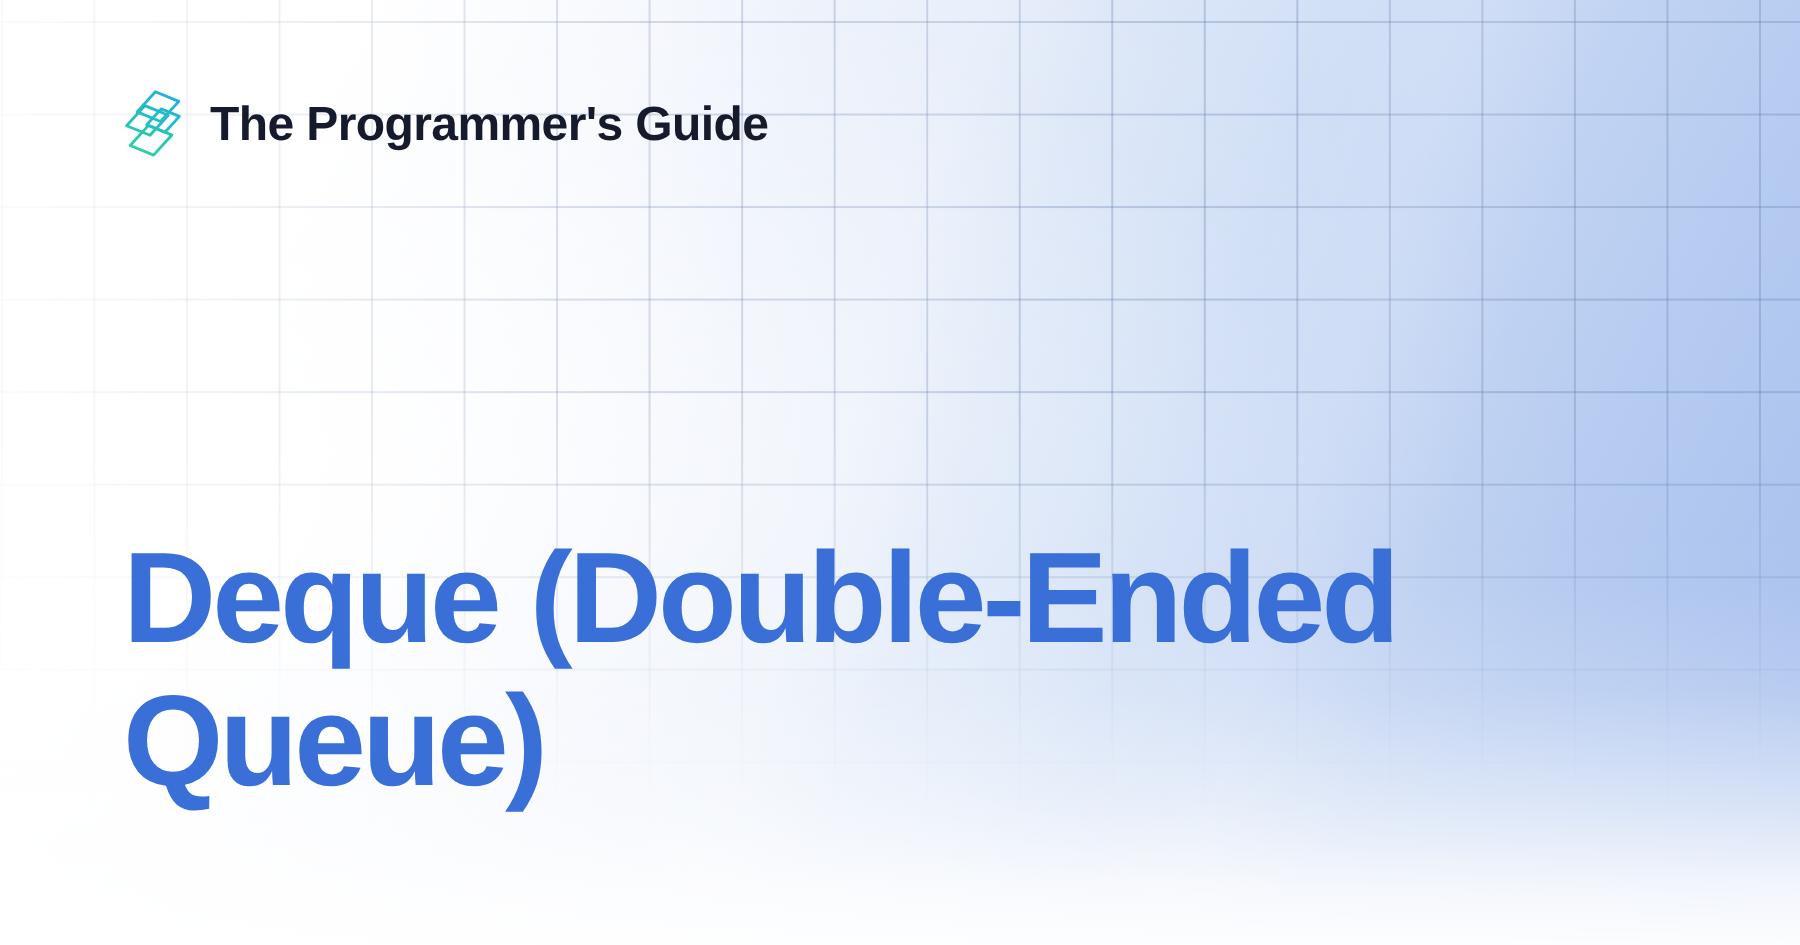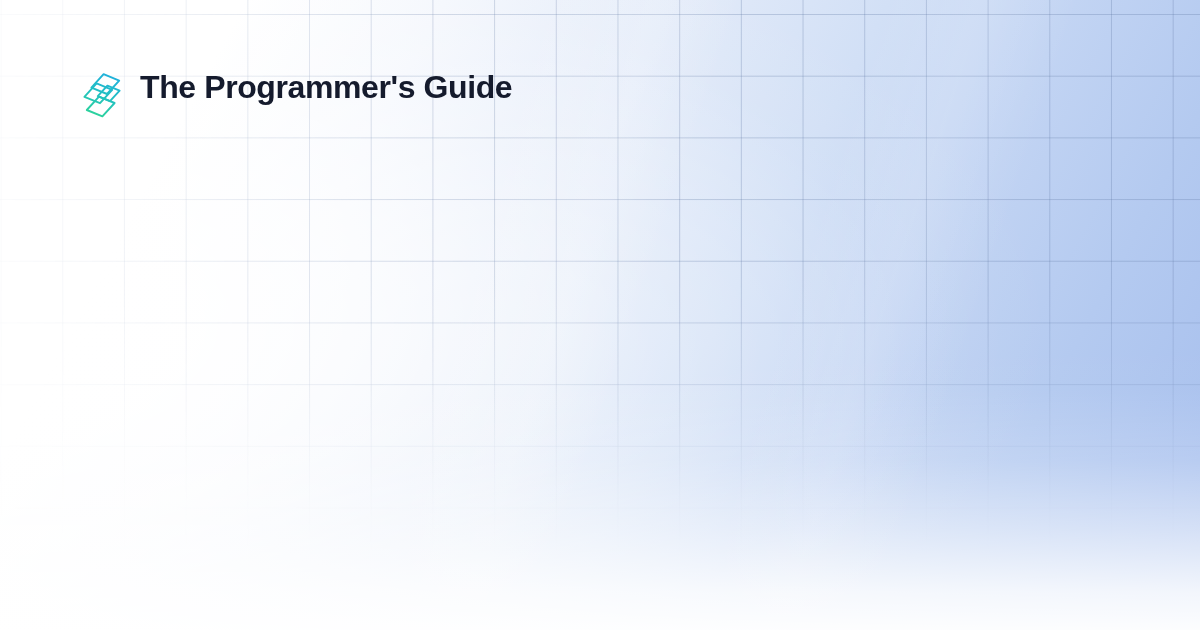--- a/index.html
+++ b/index.html
@@ -99,23 +99,23 @@
       rgba(255,255,255,0.22) 70%,
       rgba(255,255,255,0) 77%);
     opacity: 0.55;
     pointer-events: none;
   }
 
   
   .brand {
     position: absolute;
     left: 79px;
-    top: 71px;
+    top: 58px;
     display: flex;
-    align-items: flex-start;
+    align-items: center;
     gap: 17px;
     height: 48px;
   }
   .brand-logo {
     width: 44px;
     height: 48px;
     display: block;
     flex: 0 0 auto;
   }
   .brand-name {
@@ -167,14 +167,15 @@
           <path d="M24.6 3.2 L40.2 9.6 L28.0 23.0 L12.4 16.6 Z"></path>
           <path d="M17.6 12.4 L33.2 18.8 L21.0 32.2 L5.4 25.8 Z"></path>
           <path d="M28.4 14.6 L40.6 19.6 L31.0 30.2 L18.8 25.2 Z"></path>
           <path d="M20.0 25.6 L35.6 32.0 L23.4 45.4 L7.8 39.0 Z"></path>
         </g>
       </svg>
     </span>
     <span class="brand-name">The Programmer's Guide</span>
   </div>
 
+  <h1 class="headline">Deque (Double-Ended Queue)</h1>
 
 </div>
 
 </body></html>

